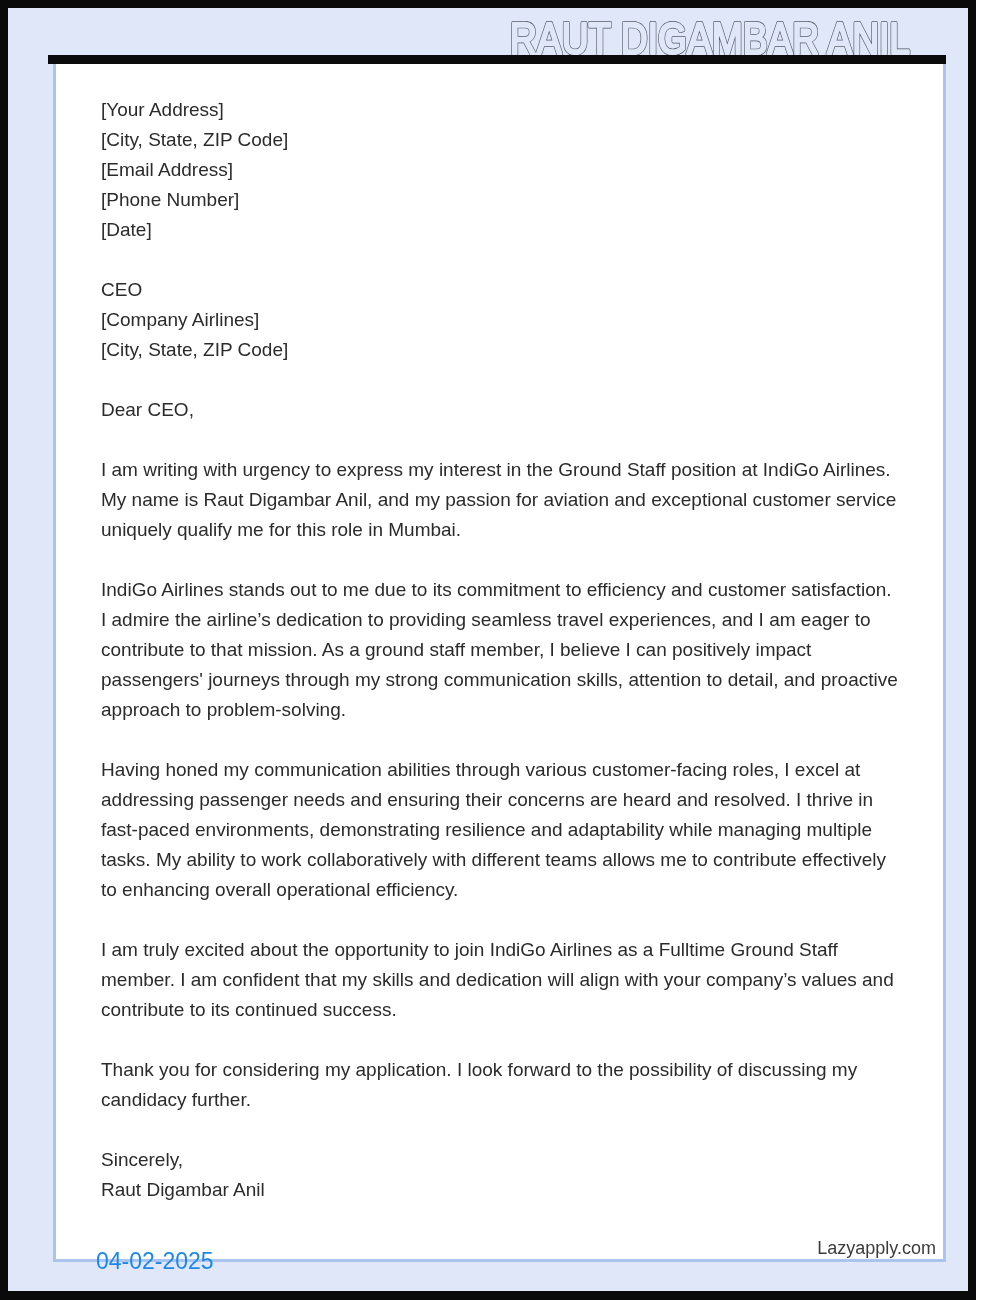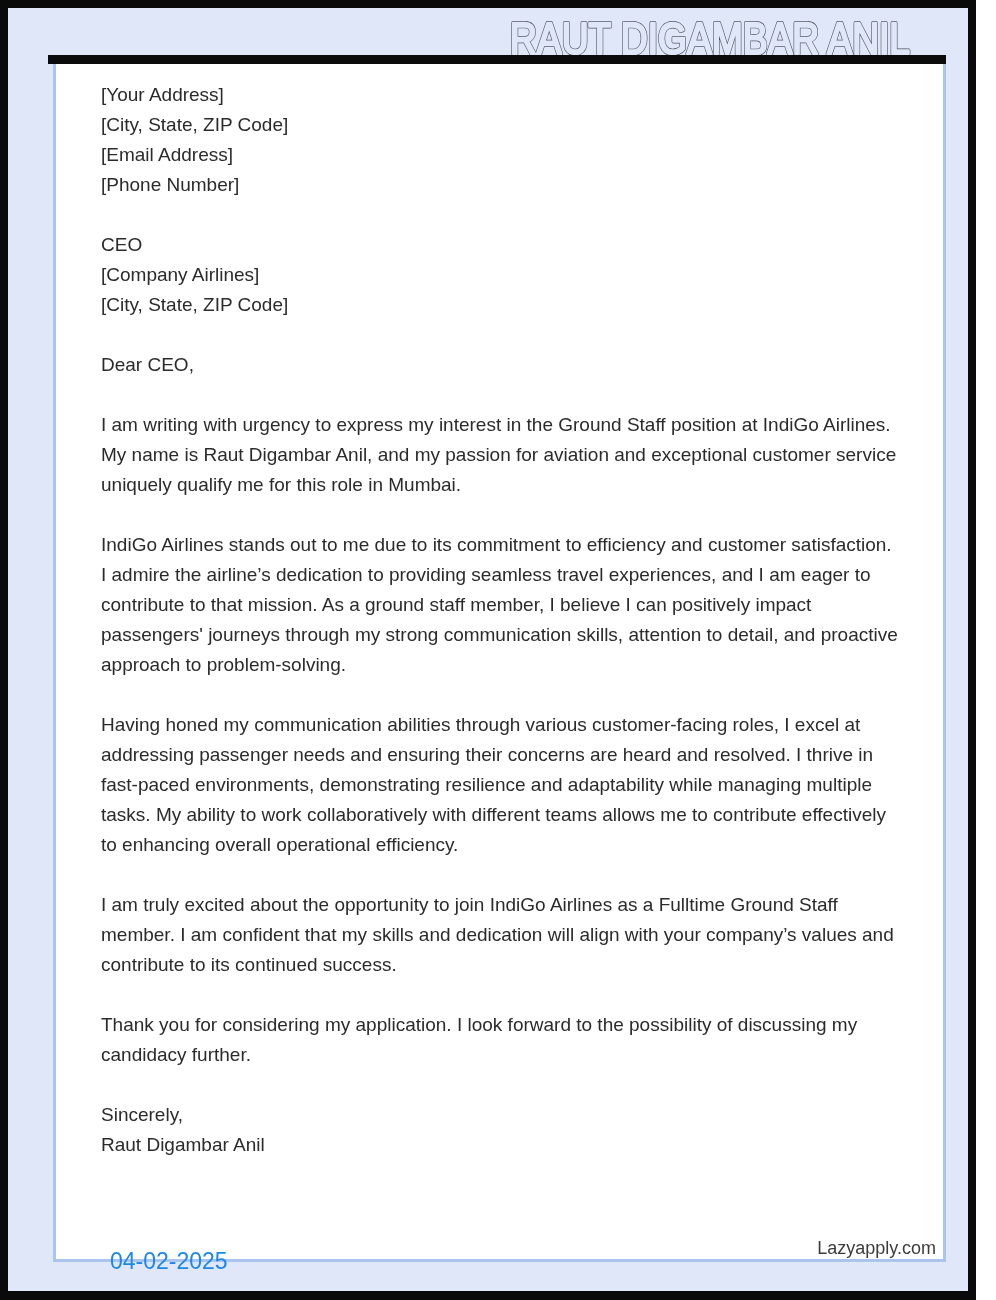--- a/index.html
+++ b/index.html
@@ -66,39 +66,39 @@
     left: 45px;   
     top: 56px;    
     width: 893px;
     height: 1198px;
     background: #ffffff;
     border-left: 3px solid var(--page-border);
     border-right: 3px solid var(--page-border);
     border-bottom: 3px solid var(--page-border);
   }
   .letter-content {
-    padding: 16px 45px 0 45px;
+    padding: 31px 45px 0 45px;
     font-size: 19px;
     line-height: 30px;
     color: var(--text);
   }
   .block { margin-bottom: 30px; }
   .letter-content p { margin: 0 0 30px 0; }
   .watermark {
     position: absolute;
     right: 7px;
     bottom: 2px;
     font-size: 18px;
     line-height: 18px;
     color: var(--watermark);
     cursor: pointer;
   }
   .date-stamp {
     position: absolute;
-    left: 102px;   
+    left: 88px;   
     top: 1238px;  
     font-size: 23px;
     line-height: 30px;
     color: var(--accent-blue);
     z-index: 3;
   }
 </style>
 </head>
 <body>
 
@@ -112,20 +112,21 @@
   <div class="header-rule"></div>
 
   <div class="page">
     <div class="letter-content">
 
       <div class="block">
         <div>[Your Address]</div>
         <div>[City, State, ZIP Code]</div>
         <div>[Email Address]</div>
         <div>[Phone Number]</div>
+        <div>[Date]</div>
       </div>
 
       <div class="block">
         <div>CEO</div>
         <div>[Company Airlines]</div>
         <div>[City, State, ZIP Code]</div>
       </div>
 
       <div class="block">Dear CEO,</div>
 

